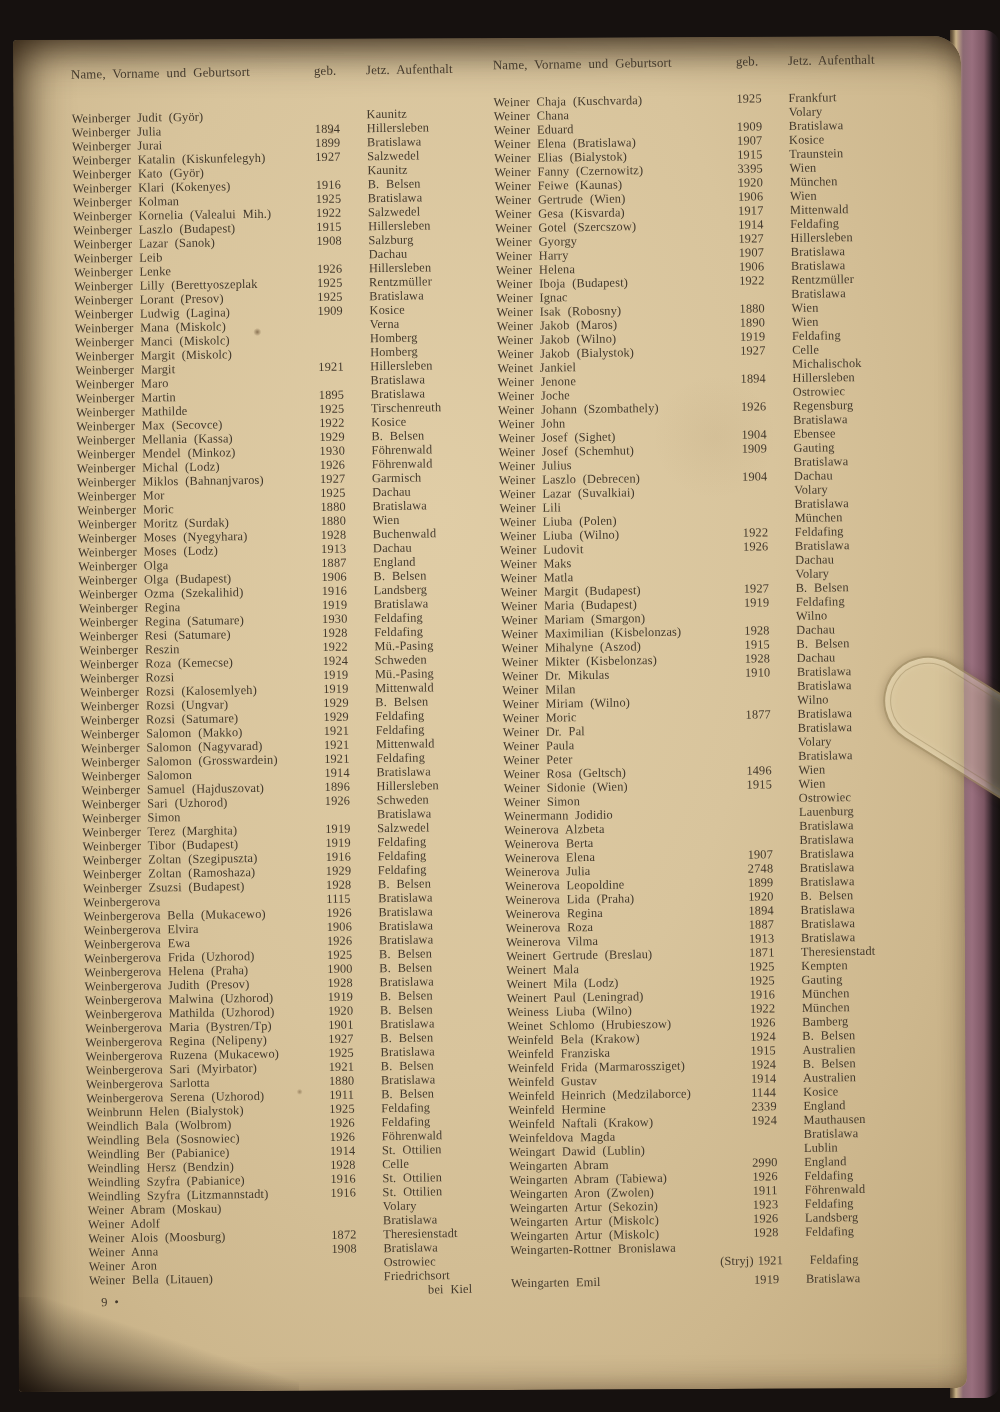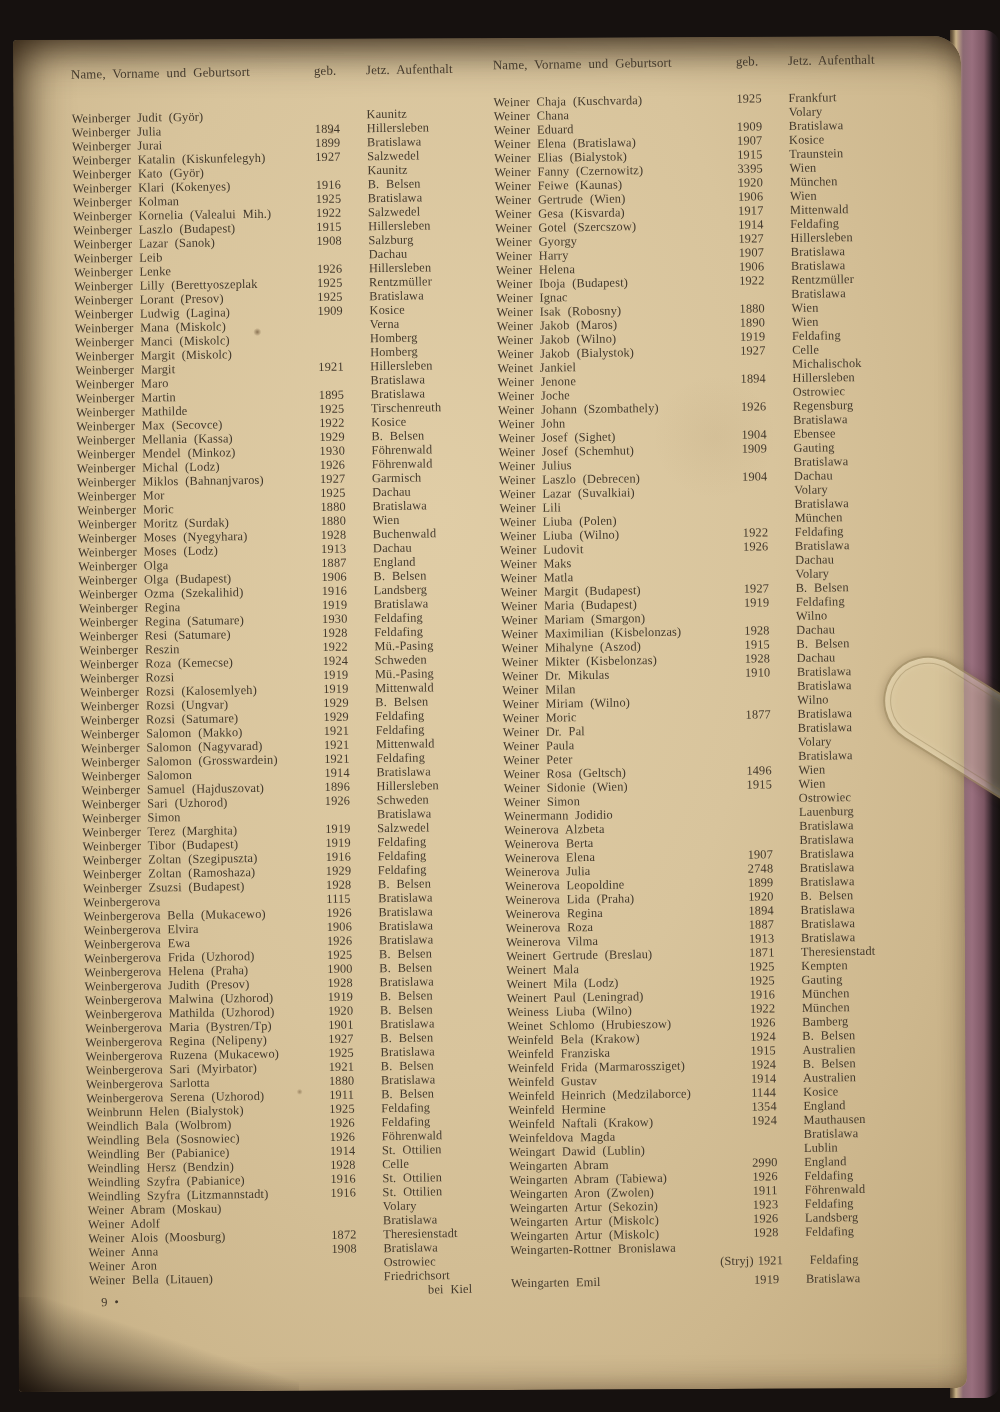--- a/index.html
+++ b/index.html
@@ -877,21 +877,21 @@
             <span class="g">1914</span>
             <span class="a">Australien</span>
           </div>
           <div class="row">
             <span class="n">Weinfeld Heinrich (Medzilaborce)</span>
             <span class="g">1144</span>
             <span class="a">Kosice</span>
           </div>
           <div class="row">
             <span class="n">Weinfeld Hermine</span>
-            <span class="g">1354</span>
+            <span class="g">2339</span>
             <span class="a">England</span>
           </div>
           <div class="row">
             <span class="n">Weinfeld Naftali (Krakow)</span>
             <span class="g">1924</span>
             <span class="a">Mauthausen</span>
           </div>
           <div class="row">
             <span class="n">Weinfeldova Magda</span>
             <span class="g"></span>

